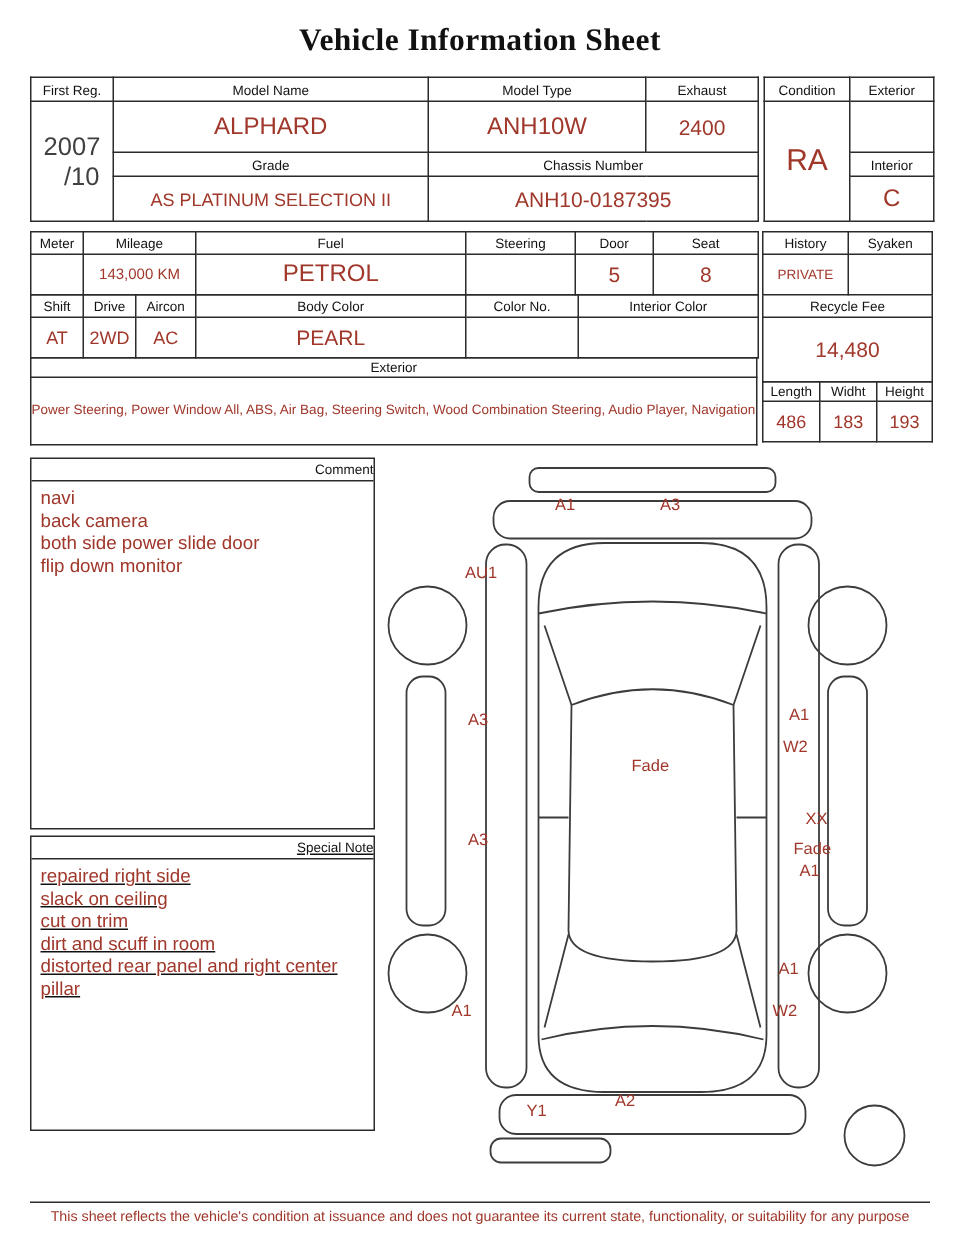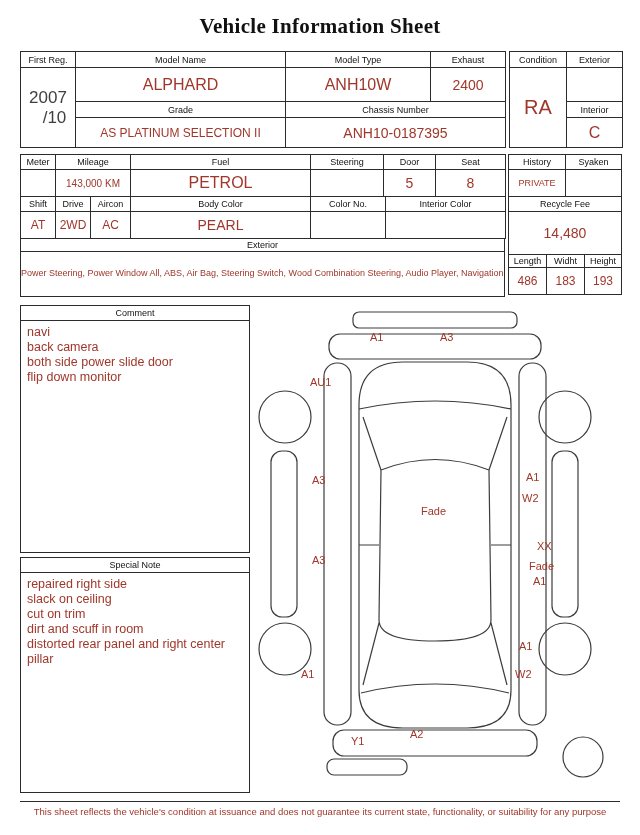--- a/index.html
+++ b/index.html
@@ -21,25 +21,25 @@
   .fs12 { font-size:12px; }
   .fs10 { font-size:10px; }
   .fs9 { font-size:9px; }
   .firstreg { color:#404040; font-size:17px; text-align:left; padding-left:3px; line-height:1.15; }
   .fr2 { padding-left:13px; }
   .stack > table + table { margin-top:-1px; }
   .equip { color:var(--accent); font-size:9px; text-align:left; vertical-align:top; padding:2px 4px; white-space:normal; line-height:1.3; height:44px; }
   .bottom { margin-top:8px; }
   .leftcol { width:230px; display:flex; flex-direction:column; gap:4px; }
   .box { border:1px solid var(--line); box-sizing:border-box; background:#fff; }
-  .box-h { font-size:9px; text-align:center; padding:2px 0; border-bottom:1px solid var(--line); }
+  .box-h { font-size:9px; text-align:right; padding:2px 0; border-bottom:1px solid var(--line); }
   .box-body { padding:4px 6px; }
   .line { color:var(--accent); font-size:12.5px; line-height:1.2; }
   .comment { height:248px; }
-  .special { height:236px; }
+  .special { height:197px;text-decoration:underline; }
   .diagram { position:relative; width:365px; height:490px; }
   .diagram svg { position:absolute; left:0; top:0; }
   .ann { position:absolute; color:var(--accent); font-size:11px; line-height:1; white-space:nowrap; }
   .footer { margin-top:6px; border-top:1px solid var(--line); color:var(--accent); font-size:9.5px; text-align:center; padding-top:4px; }
 </style>
 </head>
 <body>
 
 <div class="sheet">
 

